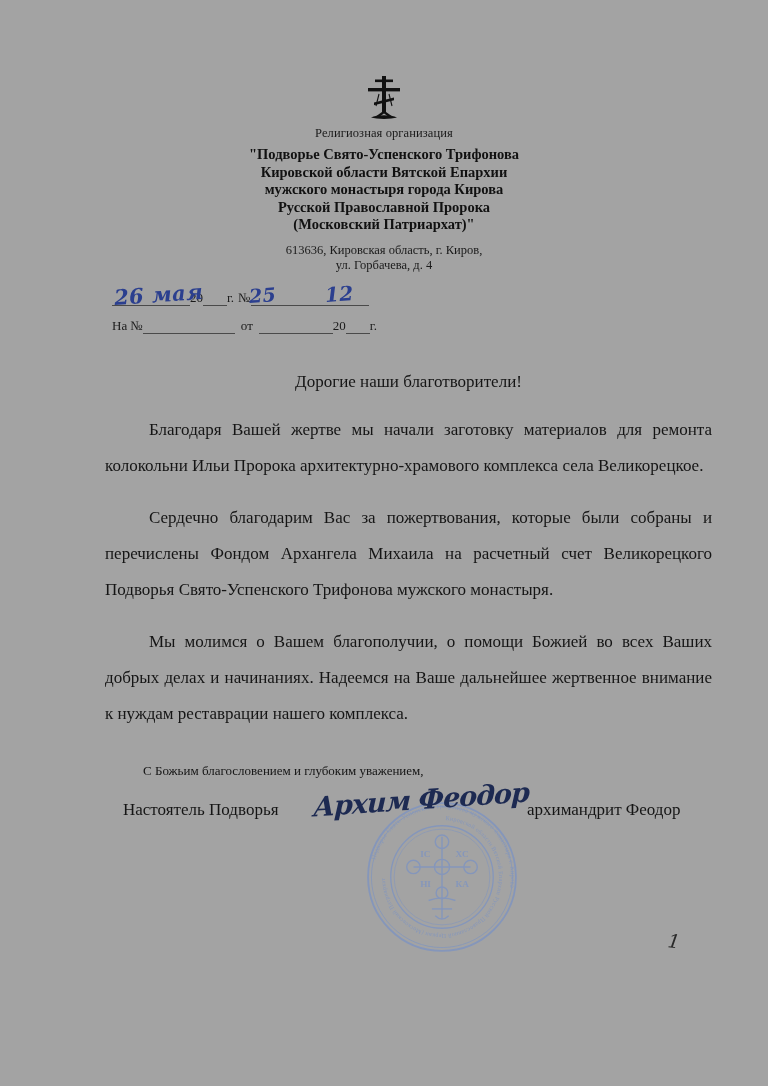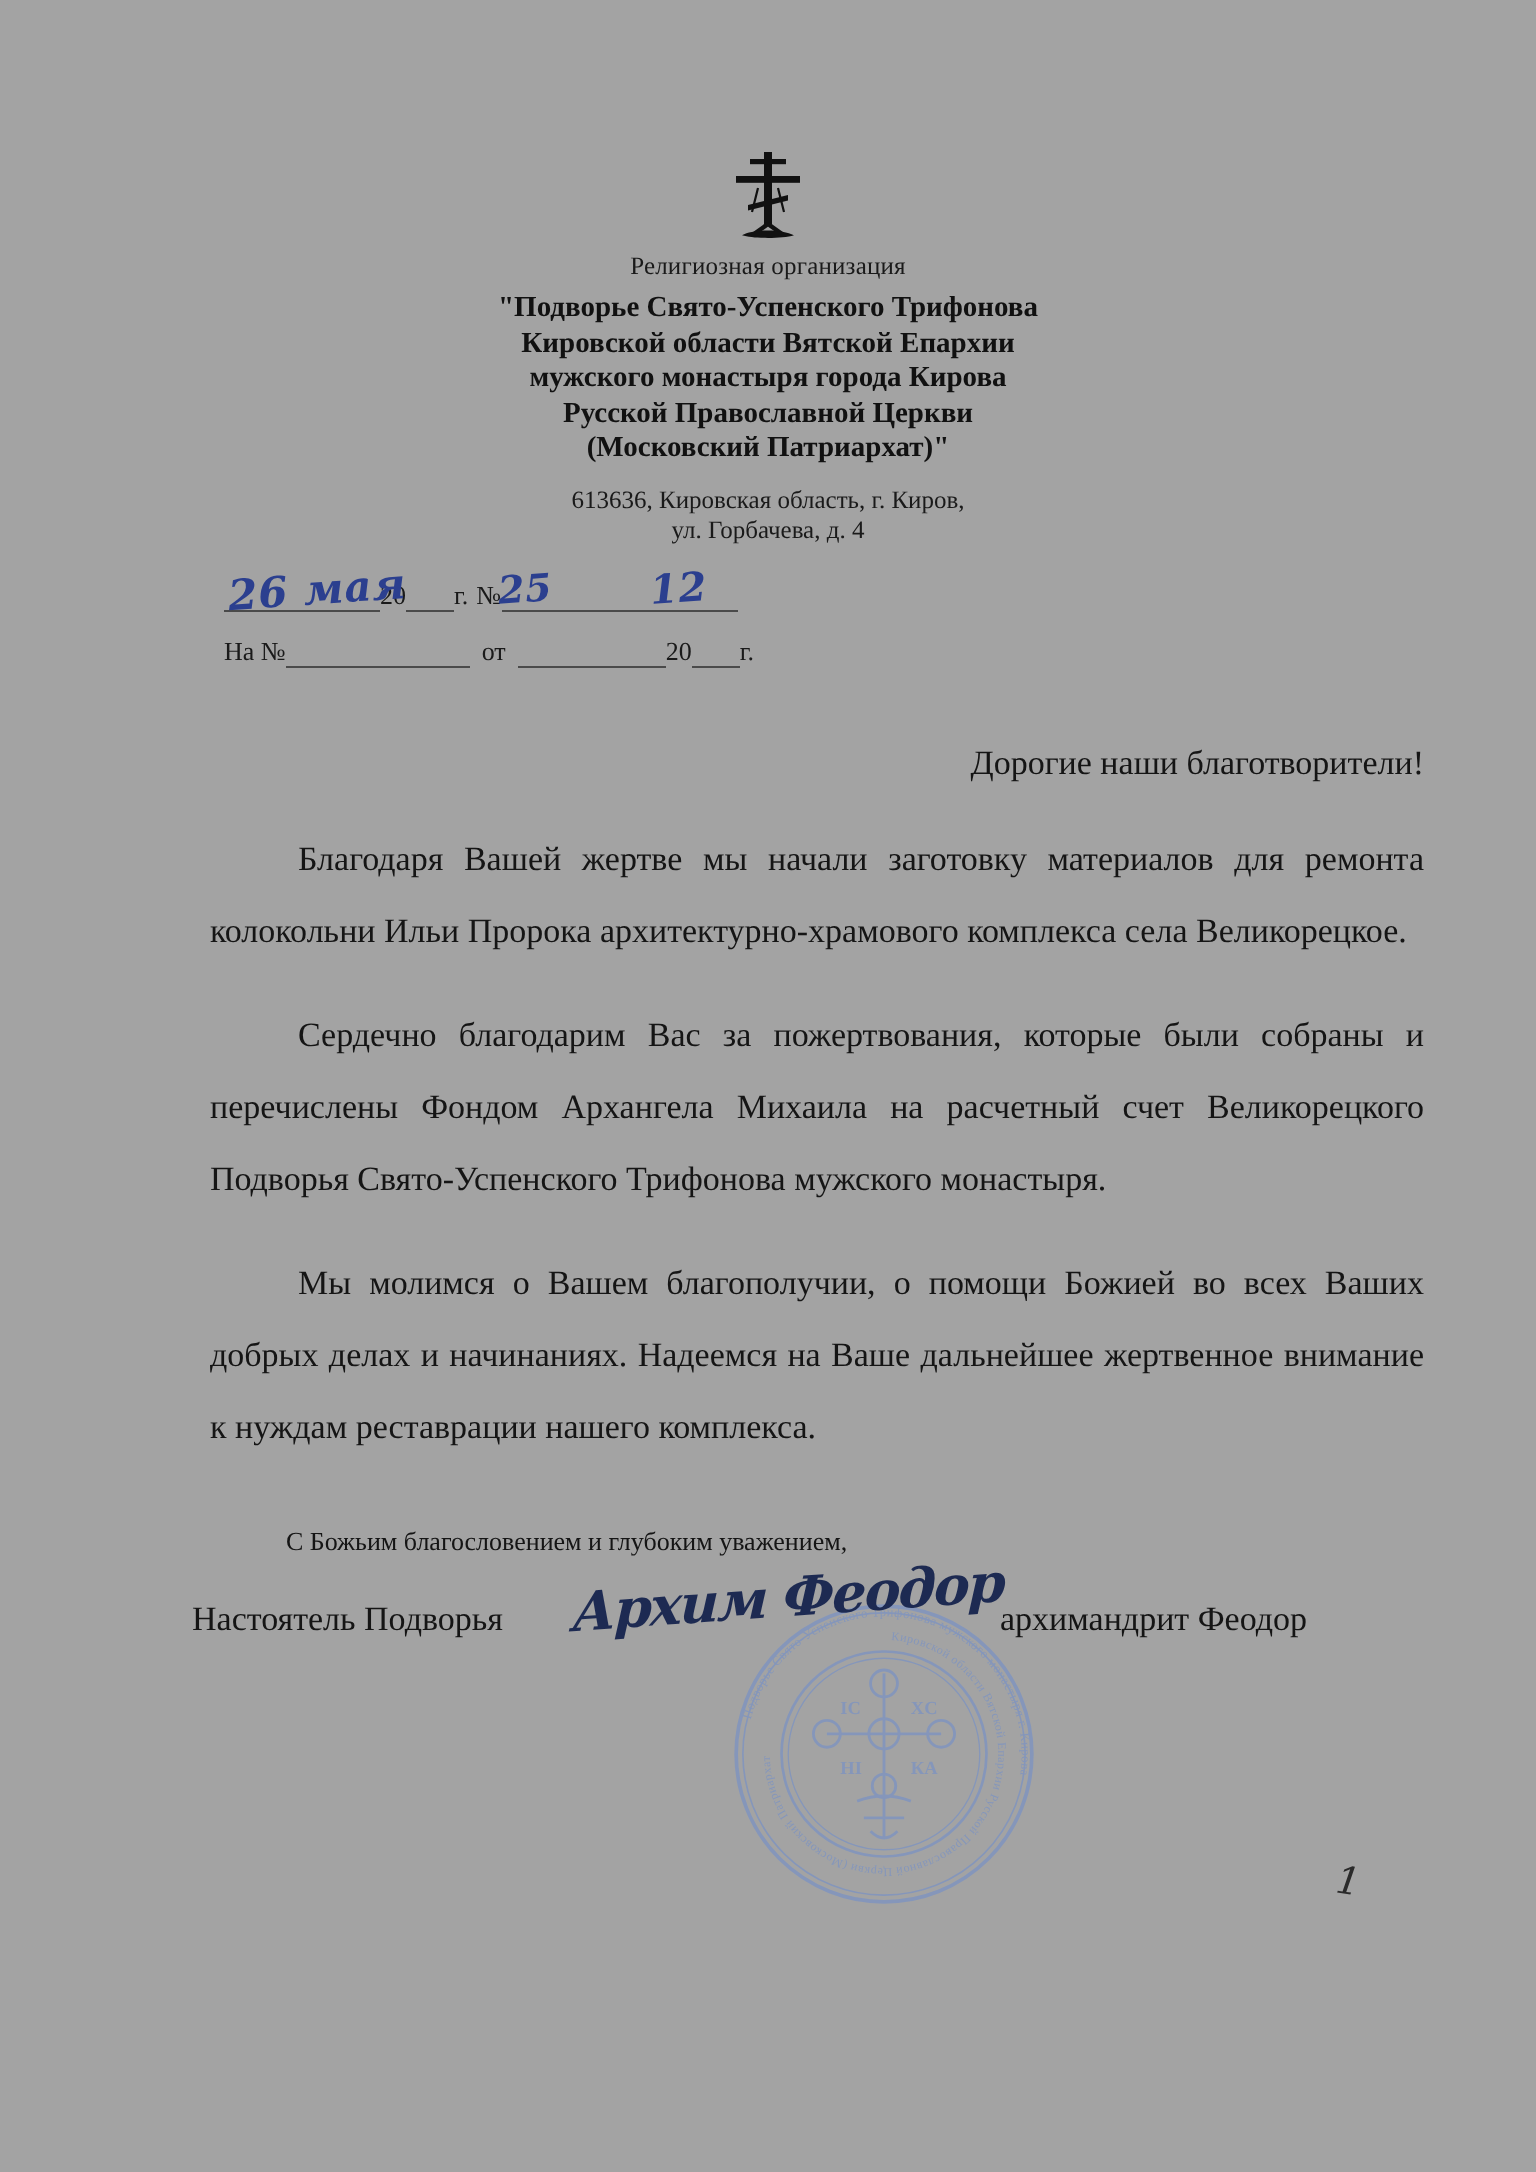--- a/index.html
+++ b/index.html
@@ -89,21 +89,21 @@
   .hand-date  { left: 2px;   top: -8px;  font-size: 21px; }
   .hand-year  { left: 137px; top: -6px;  font-size: 19px; }
   .hand-num   { left: 213px; top: -8px;  font-size: 20px; }
 
   
   .salutation {
     position: absolute;
     left: 105px;
     top: 372px;
     width: 607px;
-    text-align: right;
+    text-align: center;
     font-size: 17px;
     color: #151515;
   }
   .body {
     position: absolute;
     left: 105px;
     top: 412px;
     width: 607px;
   }
   .para {
@@ -124,21 +124,21 @@
     width: 607px;
     text-indent: 38px;
     font-size: 13px;
     line-height: 30px;
     color: #151515;
   }
 
   
   .sigrow {
     position: absolute;
-    left: 96px;
+    left: 123px;
     top: 796px;
     width: 607px;
     height: 34px;
     font-size: 17px;
     color: #151515;
   }
   .sig-role {
     position: absolute;
     left: 0;
     top: 4px;
@@ -204,21 +204,21 @@
       <path d="M10 45.6 C16 42.4, 30 42.4, 36 45.6 C30 47.4, 16 47.4, 10 45.6 Z" fill="#111"></path>
       <path d="M18 22 L15 34 M28 22 L31 34" stroke="#111" stroke-width="1.1" fill="none"></path>
     </svg>
 
     <div class="org-kind">Религиозная организация</div>
 
     <div class="org-name">
       <div>"Подворье Свято-Успенского Трифонова</div>
       <div>Кировской области Вятской Епархии</div>
       <div>мужского монастыря города Кирова</div>
-      <div>Русской Православной Церкви</div>
+      <div>Русской Православной Пророка</div>
       <div>(Московский Патриархат)"</div>
     </div>
 
     <div class="addr">
       <div>613636, Кировская область, г. Киров,</div>
       <div>ул. Горбачева, д. 4</div>
     </div>
   </div>
 
   <div class="formlines">

